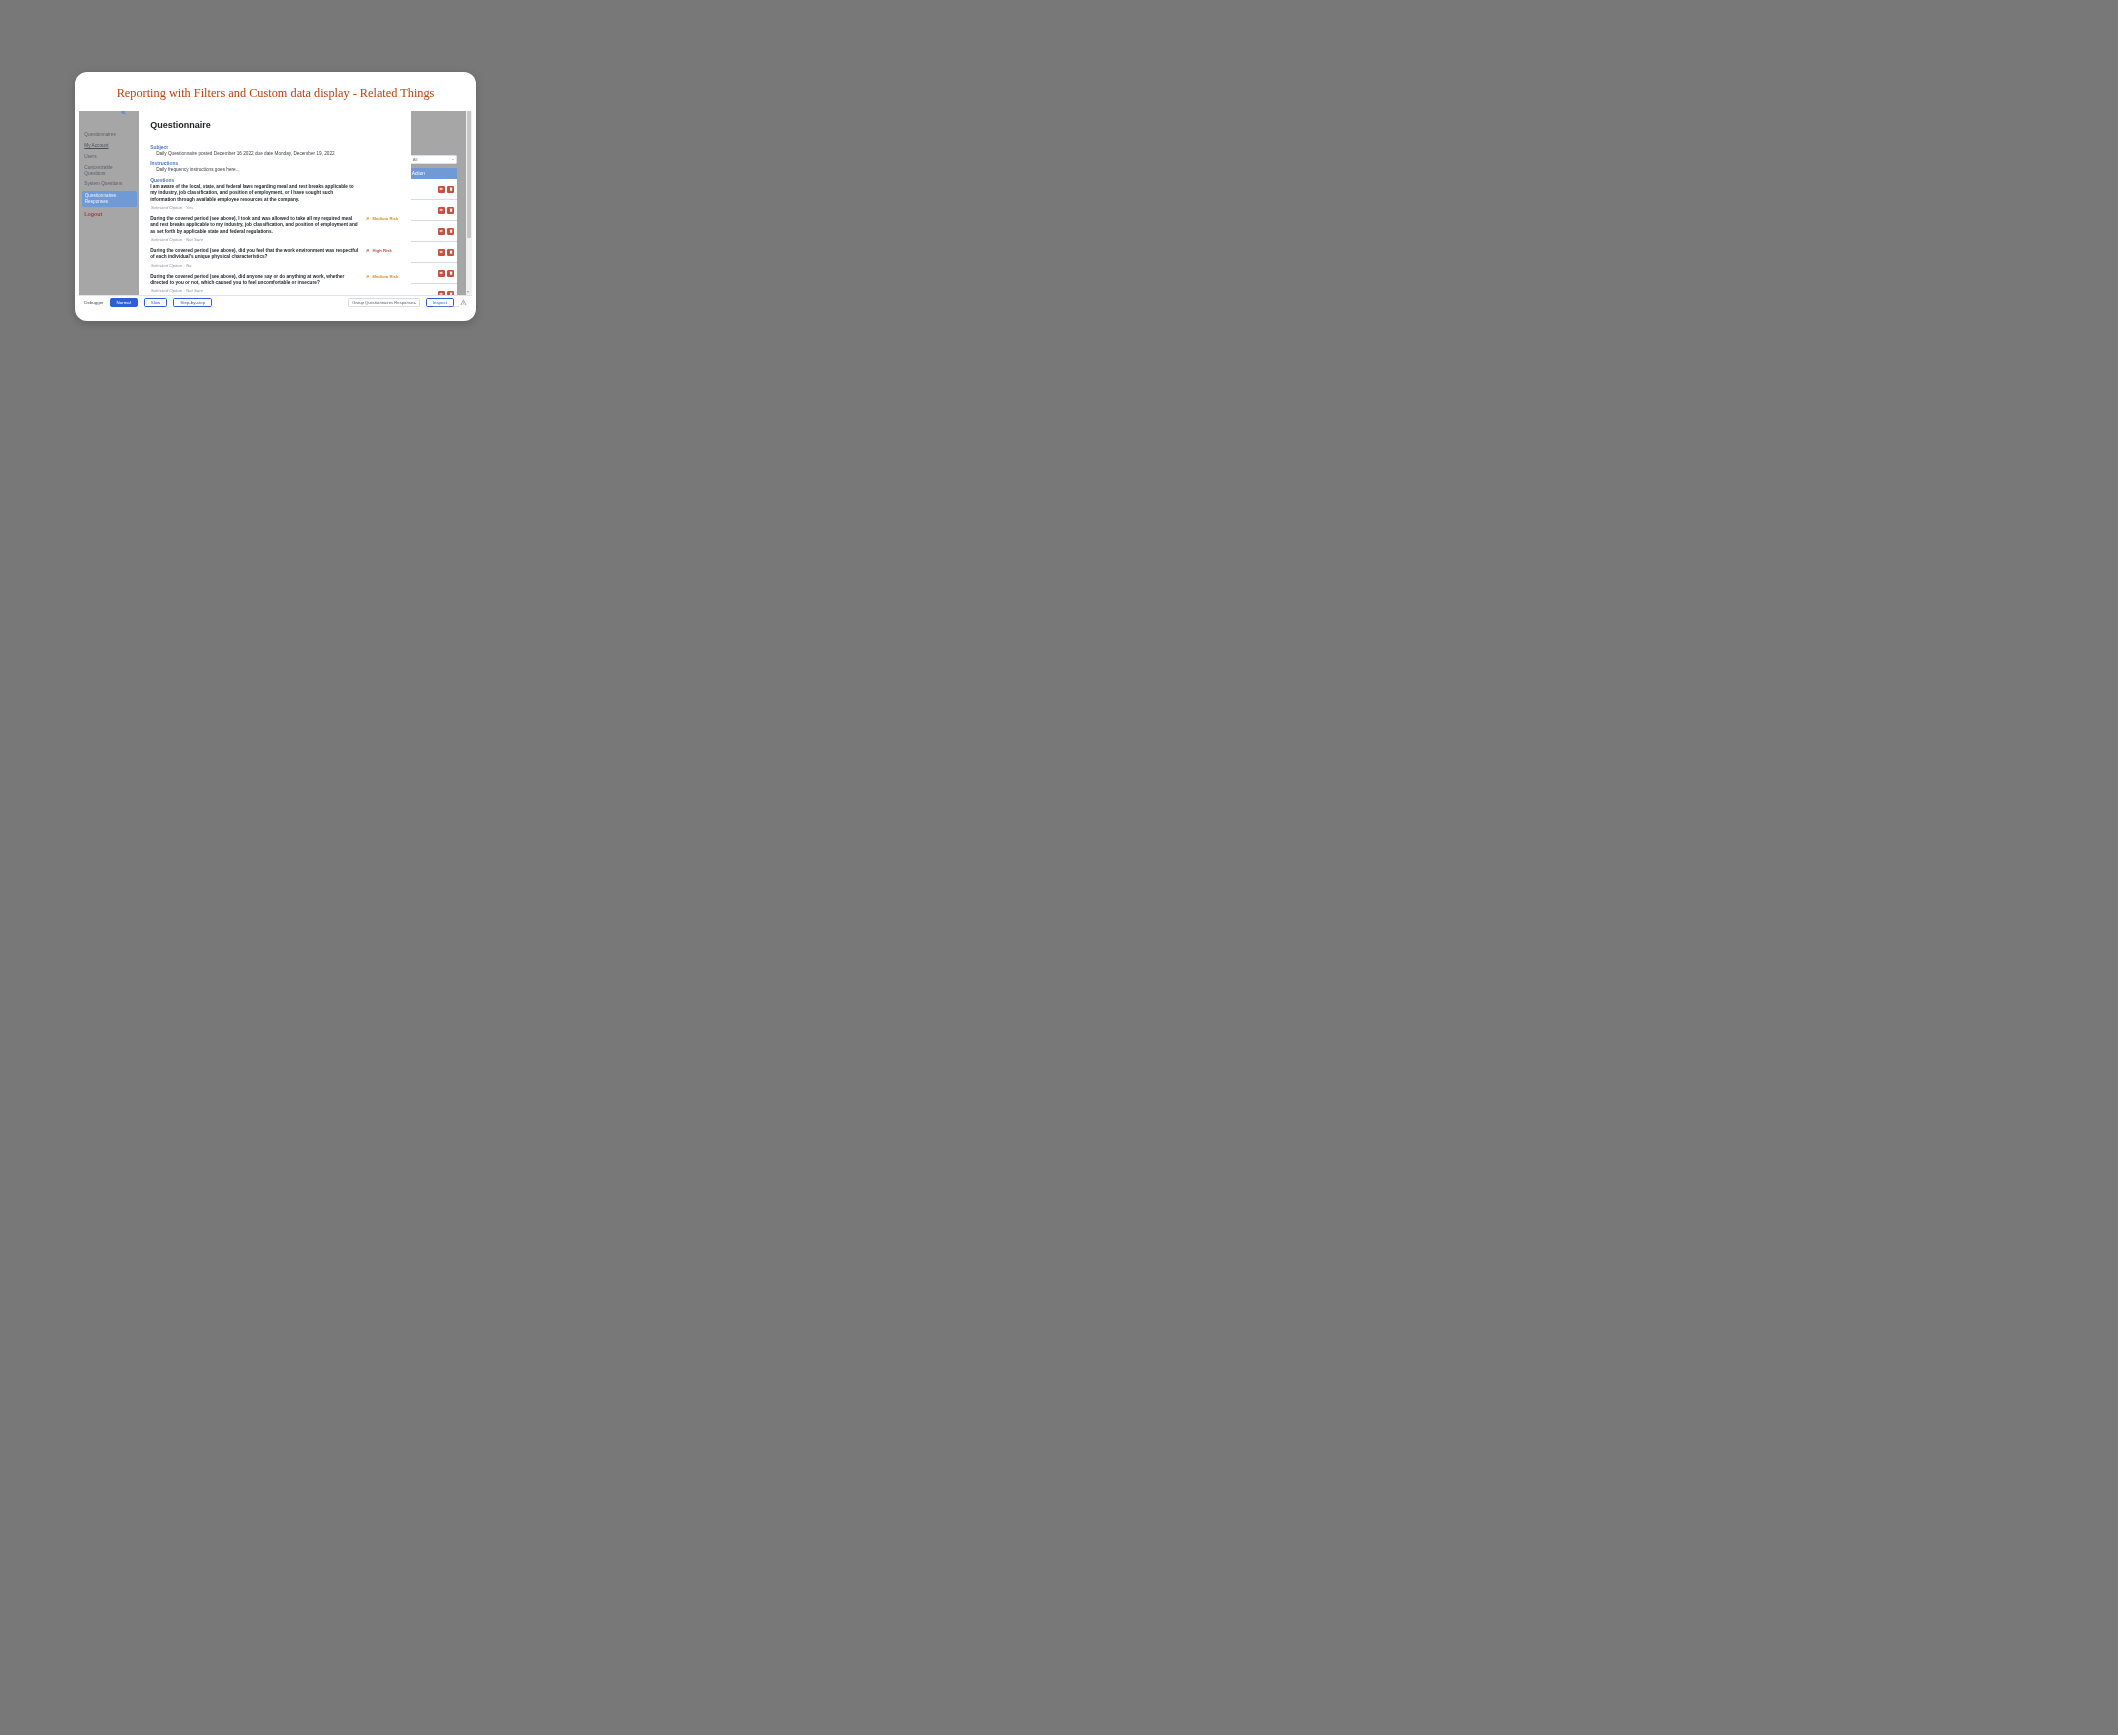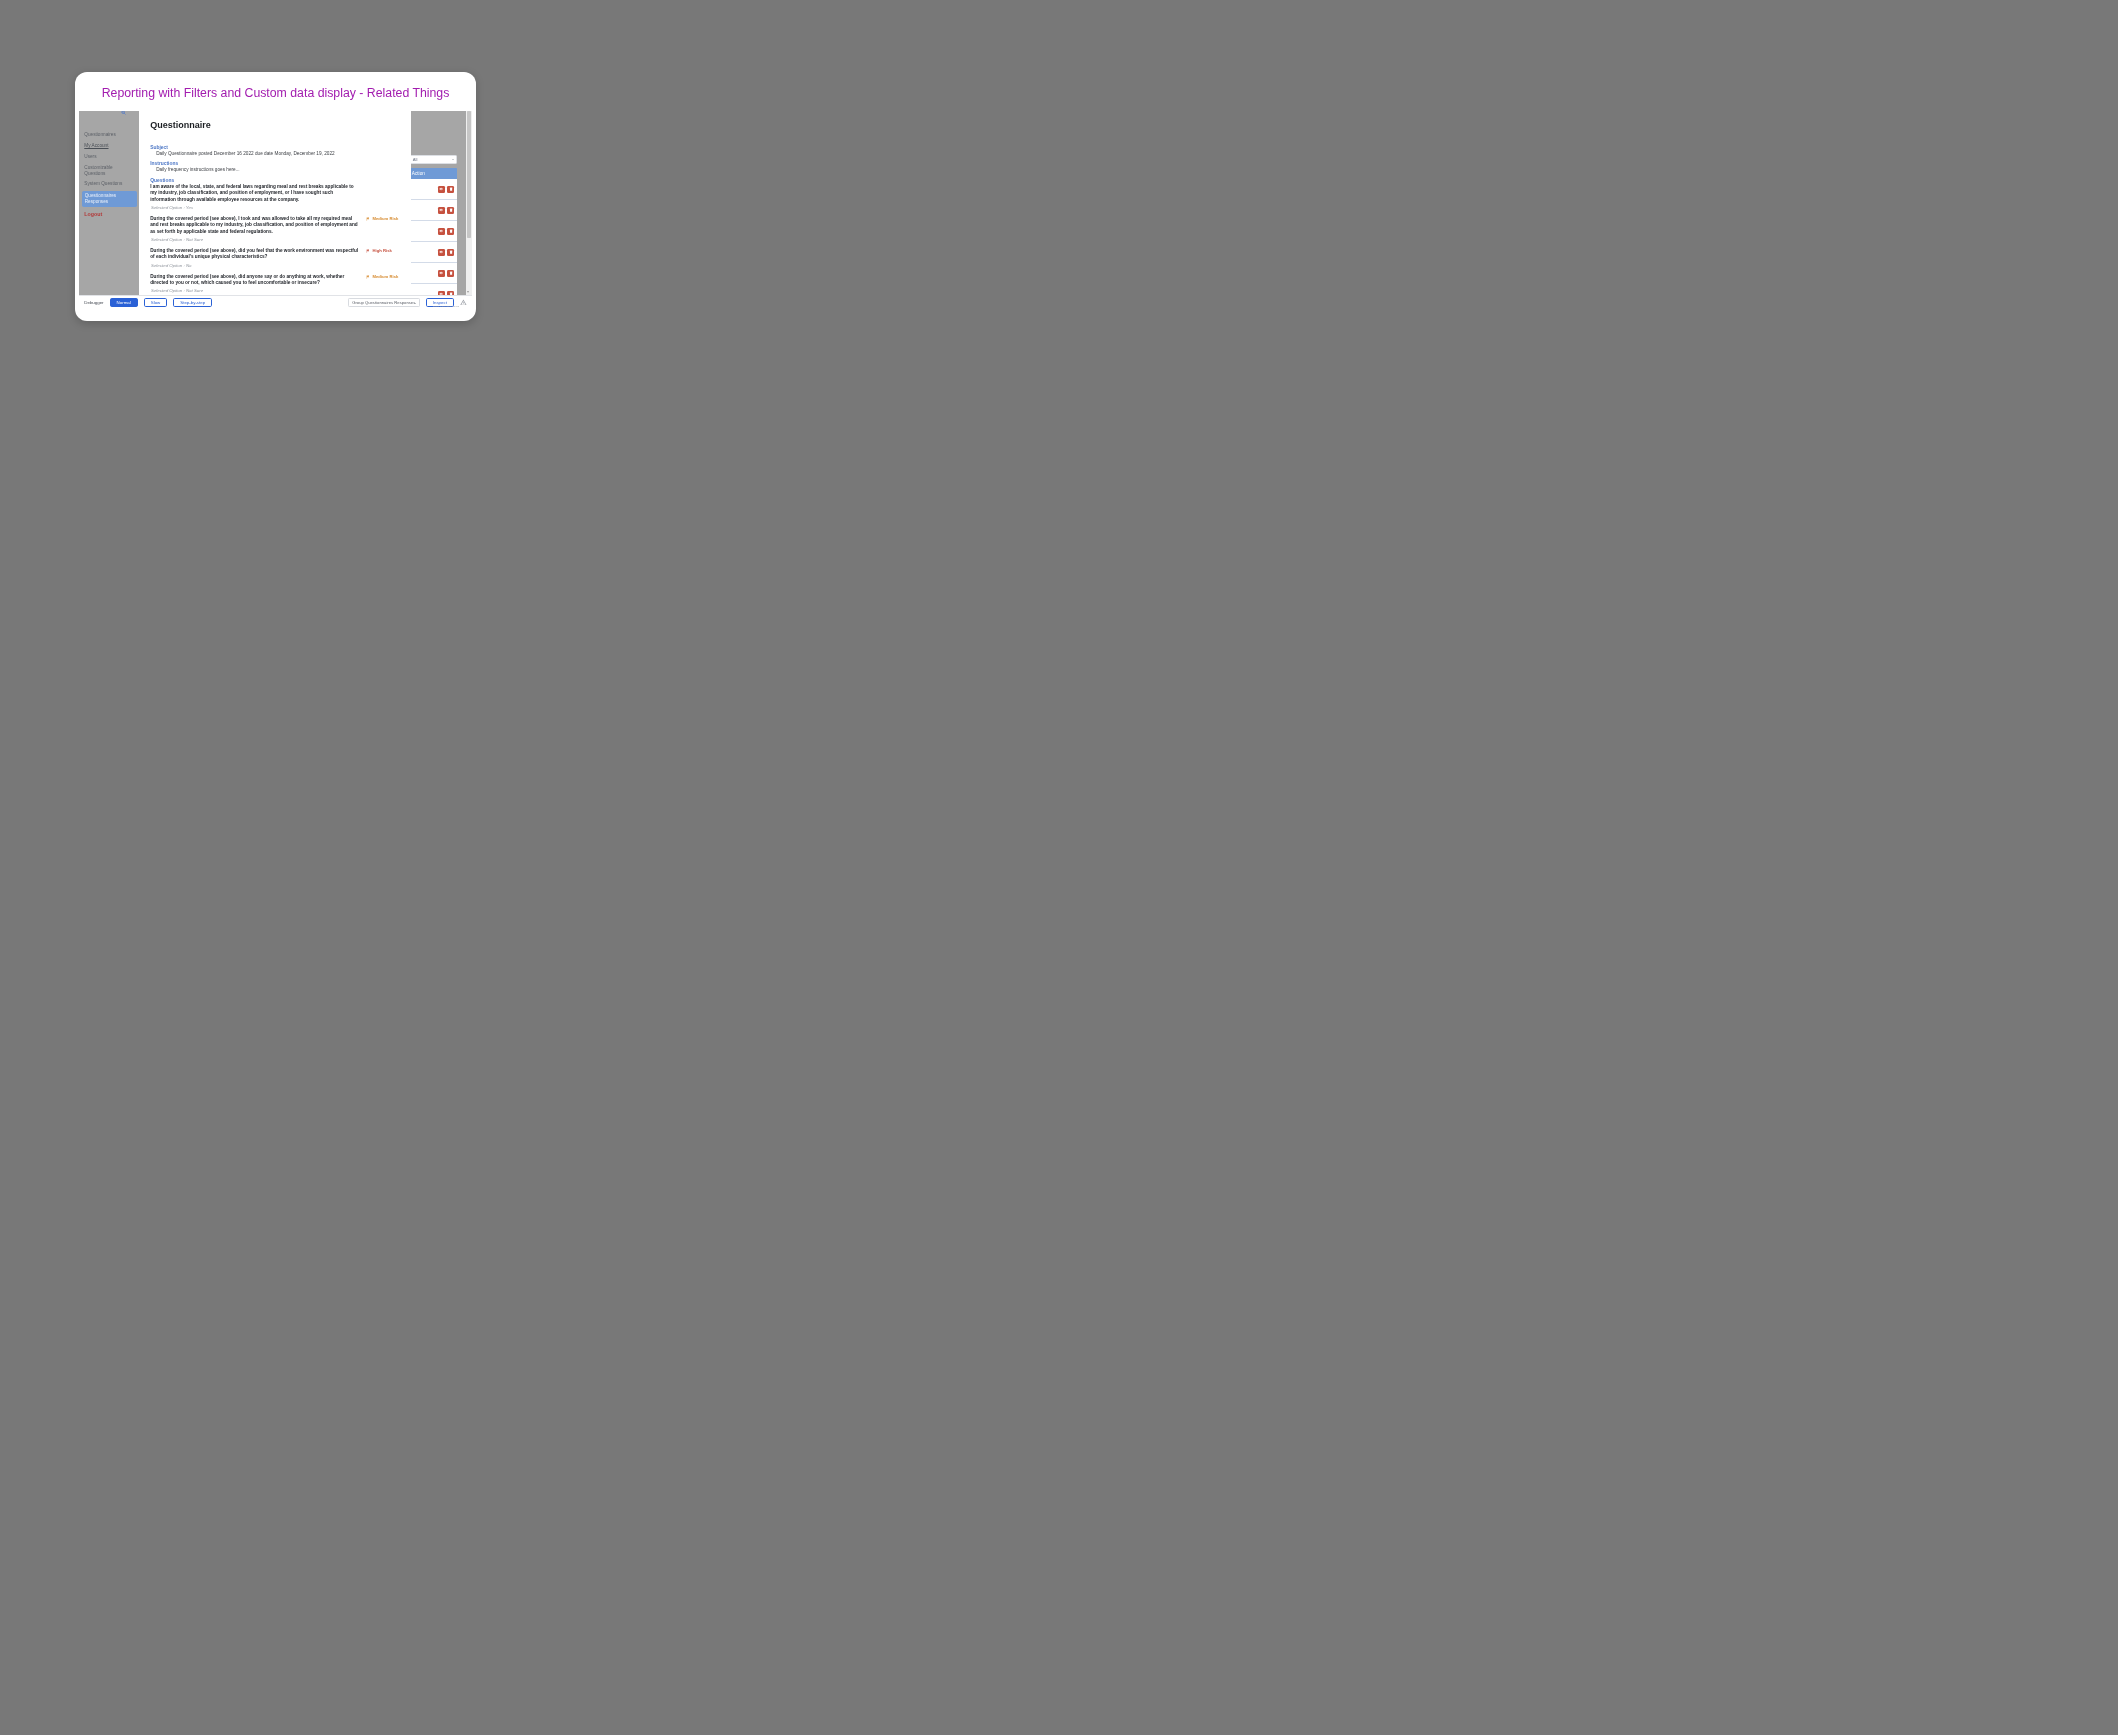--- a/index.html
+++ b/index.html
@@ -17,23 +17,24 @@
   width: 401px;
   height: 249px;
   background: #fff;
   border-radius: 12px;
   box-shadow: 0 2.5px 8.5px rgba(0,0,0,0.18);
   overflow: hidden;
 }
 .card-title {
   font-size: 12.3px;
   font-weight: 400;
-  color: #a21caf;
+  color: #c2410c;
   text-align: center;
   padding: 14.4px 8.5px 7.6px 8.5px;
+  font-family: Liberation Serif, serif;
 }
 
 .app-viewport {
   position: absolute;
   left: 4.2px;
   top: 39px;
   right: 4.2px;
   bottom: 12.3px;
   background: #fef9c3;
 }

